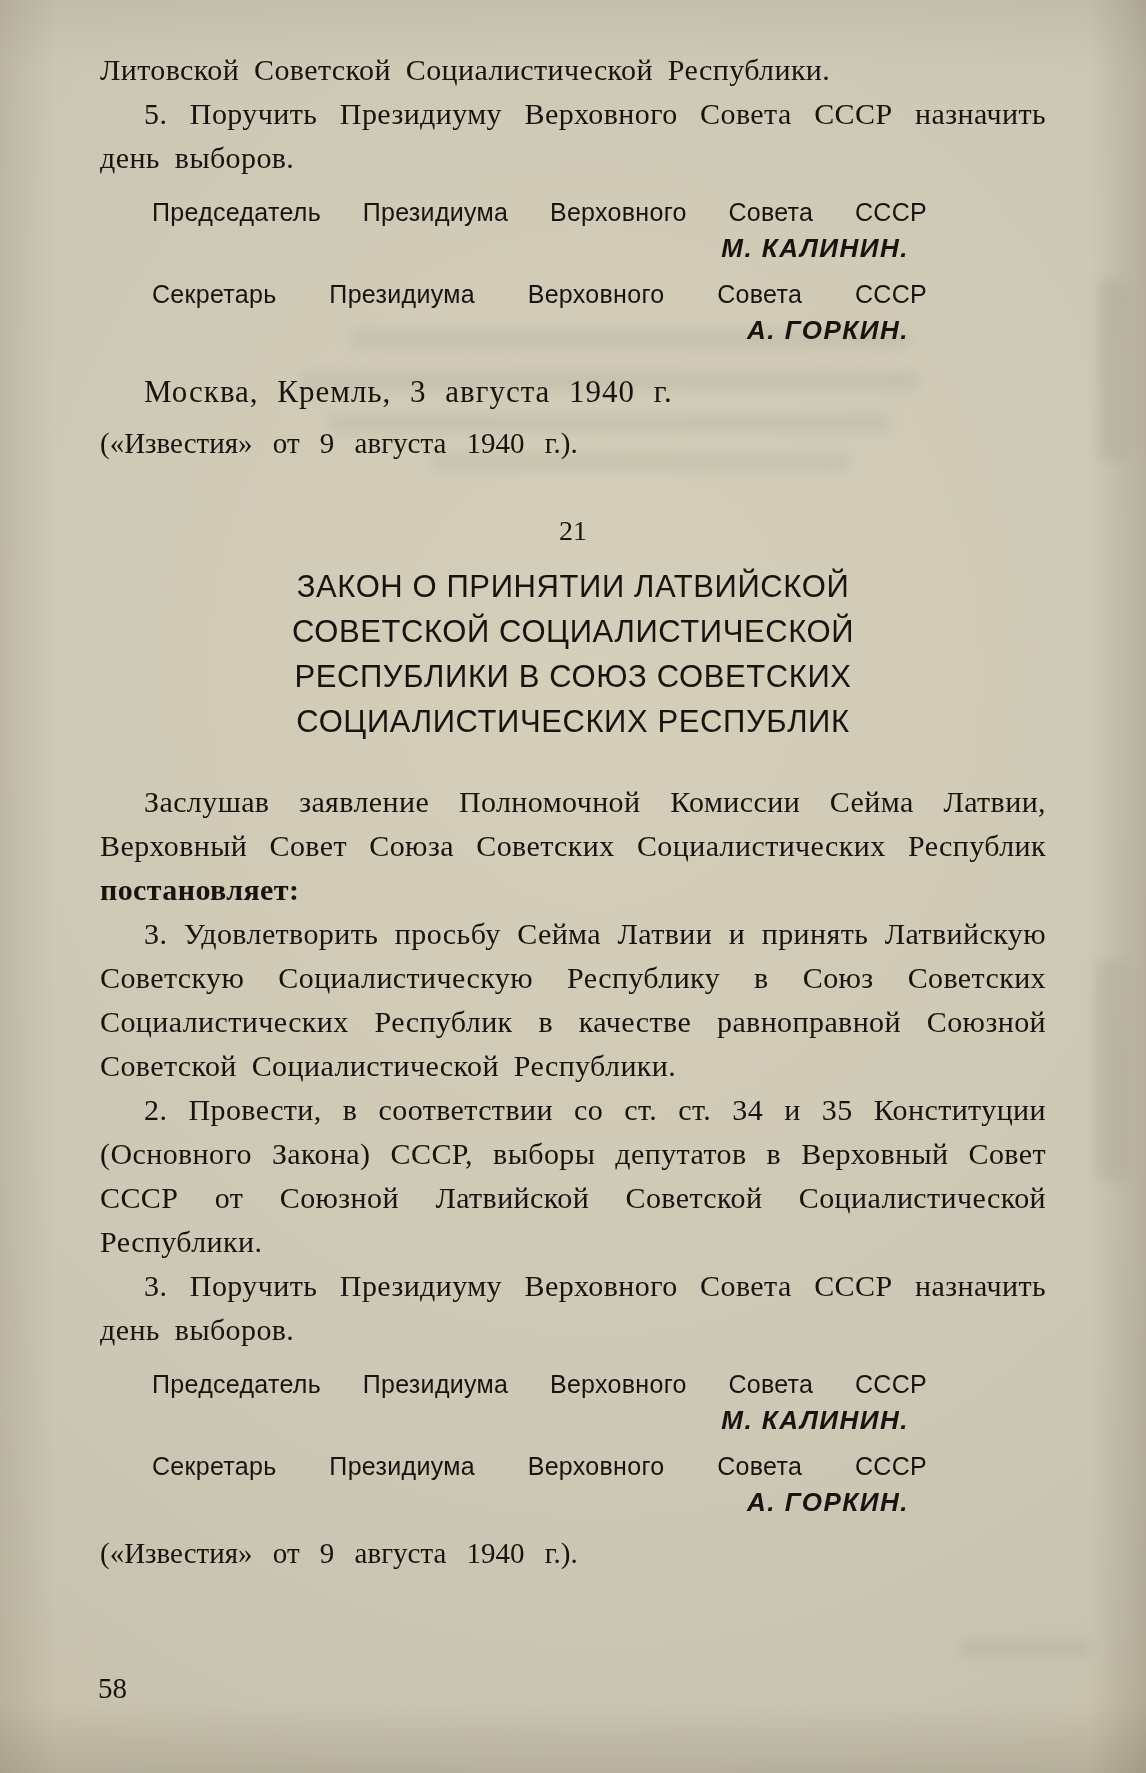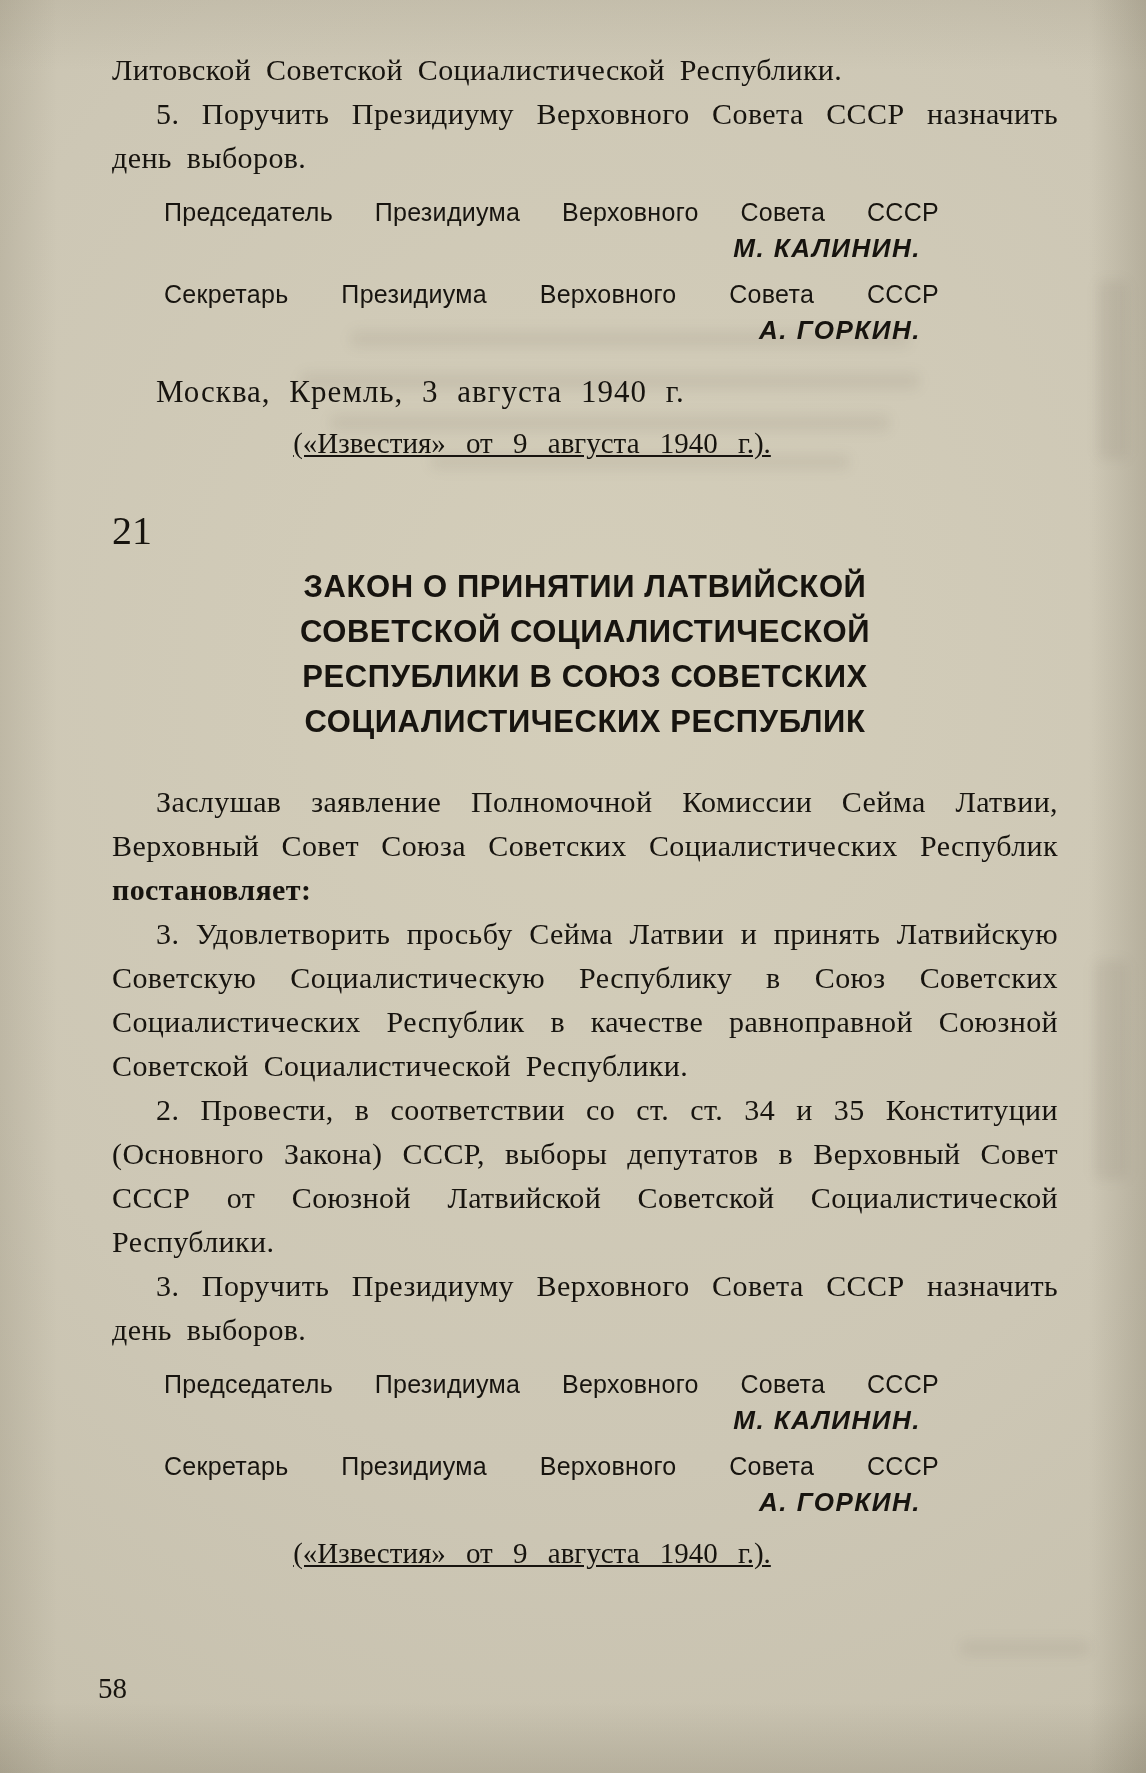--- a/index.html
+++ b/index.html
@@ -20,21 +20,21 @@
   }
   .bleed {
     position: absolute;
     background: rgba(84,76,58,0.08);
     filter: blur(6px);
     border-radius: 8px;
     pointer-events: none;
   }
   .text-block {
     position: absolute;
-    left: 112px; top: 48px;
+    left: 100px; top: 48px;
     width: 946px;
   }
   .body {
     font-size: 30px;
     line-height: 44px;
     margin: 0;
     text-align: justify;
     word-spacing: 7px;
     letter-spacing: 0.4px;
   }
@@ -68,36 +68,35 @@
   .dateline {
     font-size: 31px;
     line-height: 44px;
     margin: 22px 0 0 44px;
     letter-spacing: 1px;
     word-spacing: 10px;
   }
   .source {
     font-size: 29px;
     line-height: 42px;
-    text-align: center;
+    text-align: left;
     padding-right: 106px;
     margin: 8px 0 0 0;
     word-spacing: 13px;
-    text-decoration: underline;
   }
   .law21 { margin-top: 50px; }
   .art-num {
-    text-align: left;
-    font-size: 40px;
+    text-align: center;
+    font-size: 28px;
     line-height: 34px;
     margin: 0 0 16px 0;
   }
   .law-title {
     font-family: "Liberation Sans", sans-serif;
-    font-weight: 700;
+    font-weight: 400;
     font-size: 31px;
     line-height: 45px;
     text-align: center;
     max-width: 660px;
     margin: 0 auto 36px auto;
     letter-spacing: 0.6px;
   }
   .page-num {
     position: absolute;
     left: 98px; top: 1672px;

